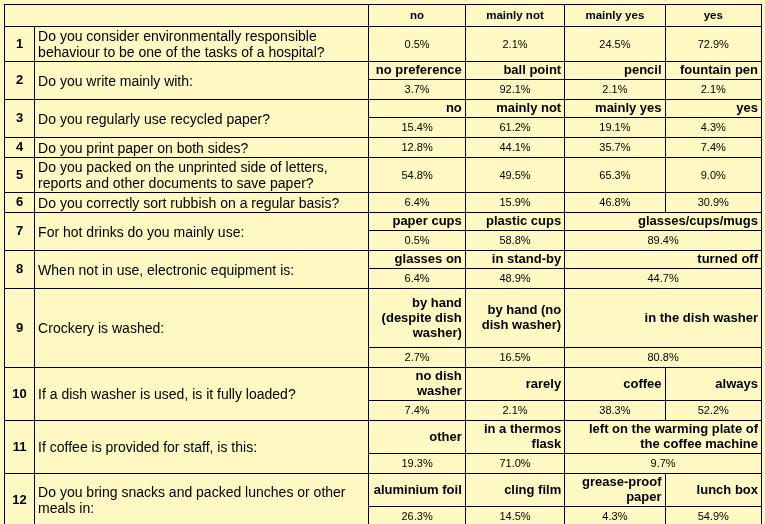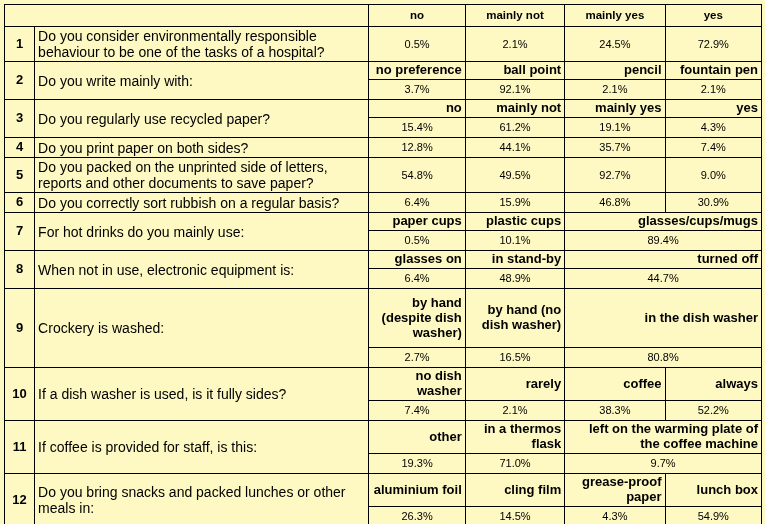--- a/index.html
+++ b/index.html
@@ -137,21 +137,21 @@
         <td class="val">44.1%</td>
         <td class="val">35.7%</td>
         <td class="val">7.4%</td>
       </tr>
 
       <tr>
         <td class="num">5</td>
         <td class="q">Do you packed on the unprinted side of letters, reports and other documents to save paper?</td>
         <td class="val">54.8%</td>
         <td class="val">49.5%</td>
-        <td class="val">92.7%</td>
+        <td class="val">65.3%</td>
         <td class="val">9.0%</td>
       </tr>
 
       <tr>
         <td class="num">6</td>
         <td class="q">Do you correctly sort rubbish on a regular basis?</td>
         <td class="val">6.4%</td>
         <td class="val">15.9%</td>
         <td class="val">46.8%</td>
         <td class="val">30.9%</td>
@@ -159,21 +159,21 @@
 
       <tr>
         <td class="num" rowspan="2">7</td>
         <td class="q" rowspan="2">For hot drinks do you mainly use:</td>
         <td class="opt">paper cups</td>
         <td class="opt">plastic cups</td>
         <td class="opt" colspan="2">glasses/cups/mugs</td>
       </tr>
       <tr>
         <td class="val">0.5%</td>
-        <td class="val">10.1%</td>
+        <td class="val">58.8%</td>
         <td class="val" colspan="2">89.4%</td>
       </tr>
 
       <tr>
         <td class="num" rowspan="2">8</td>
         <td class="q" rowspan="2">When not in use, electronic equipment is:</td>
         <td class="opt">glasses on</td>
         <td class="opt">in stand-by</td>
         <td class="opt" colspan="2">turned off</td>
       </tr>
@@ -191,21 +191,21 @@
         <td class="opt" colspan="2">in the dish washer</td>
       </tr>
       <tr>
         <td class="val">2.7%</td>
         <td class="val">16.5%</td>
         <td class="val" colspan="2">80.8%</td>
       </tr>
 
       <tr>
         <td class="num" rowspan="2">10</td>
-        <td class="q" rowspan="2">If a dish washer is used, is it fully sides?</td>
+        <td class="q" rowspan="2">If a dish washer is used, is it fully loaded?</td>
         <td class="opt" style="height:30px;">no dish washer</td>
         <td class="opt">rarely</td>
         <td class="opt">coffee</td>
         <td class="opt">always</td>
       </tr>
       <tr>
         <td class="val">7.4%</td>
         <td class="val">2.1%</td>
         <td class="val">38.3%</td>
         <td class="val">52.2%</td>

